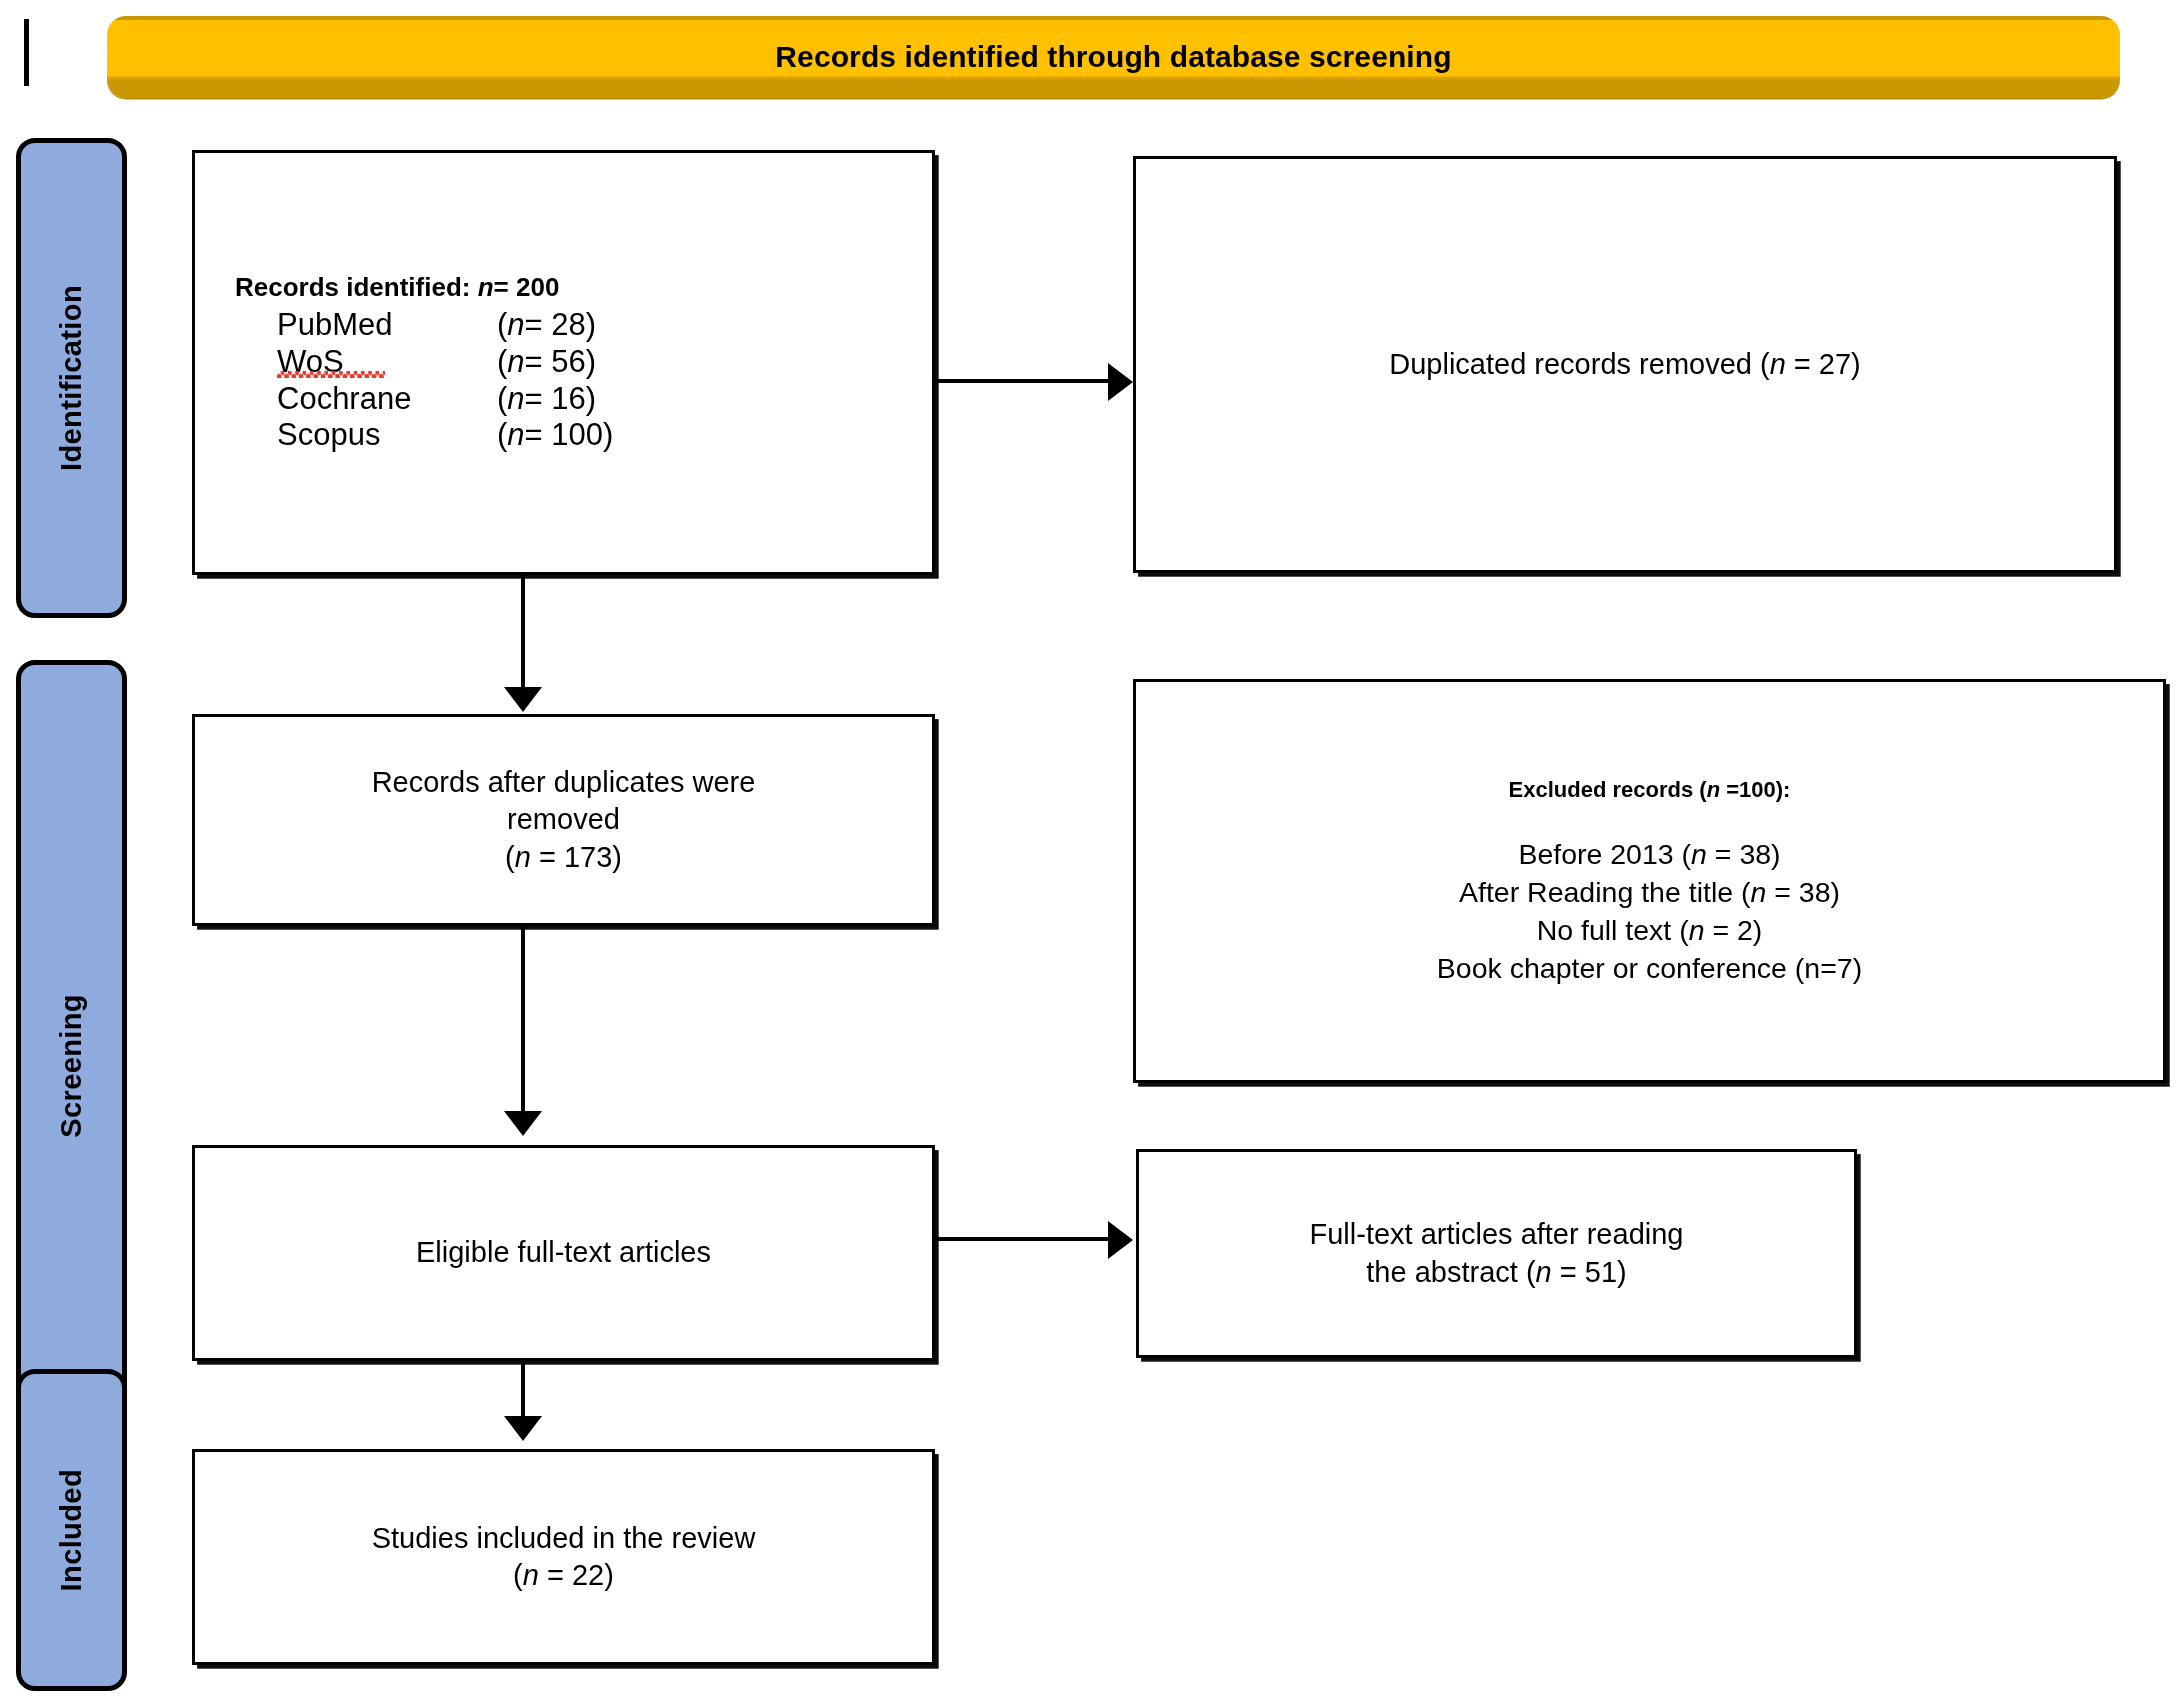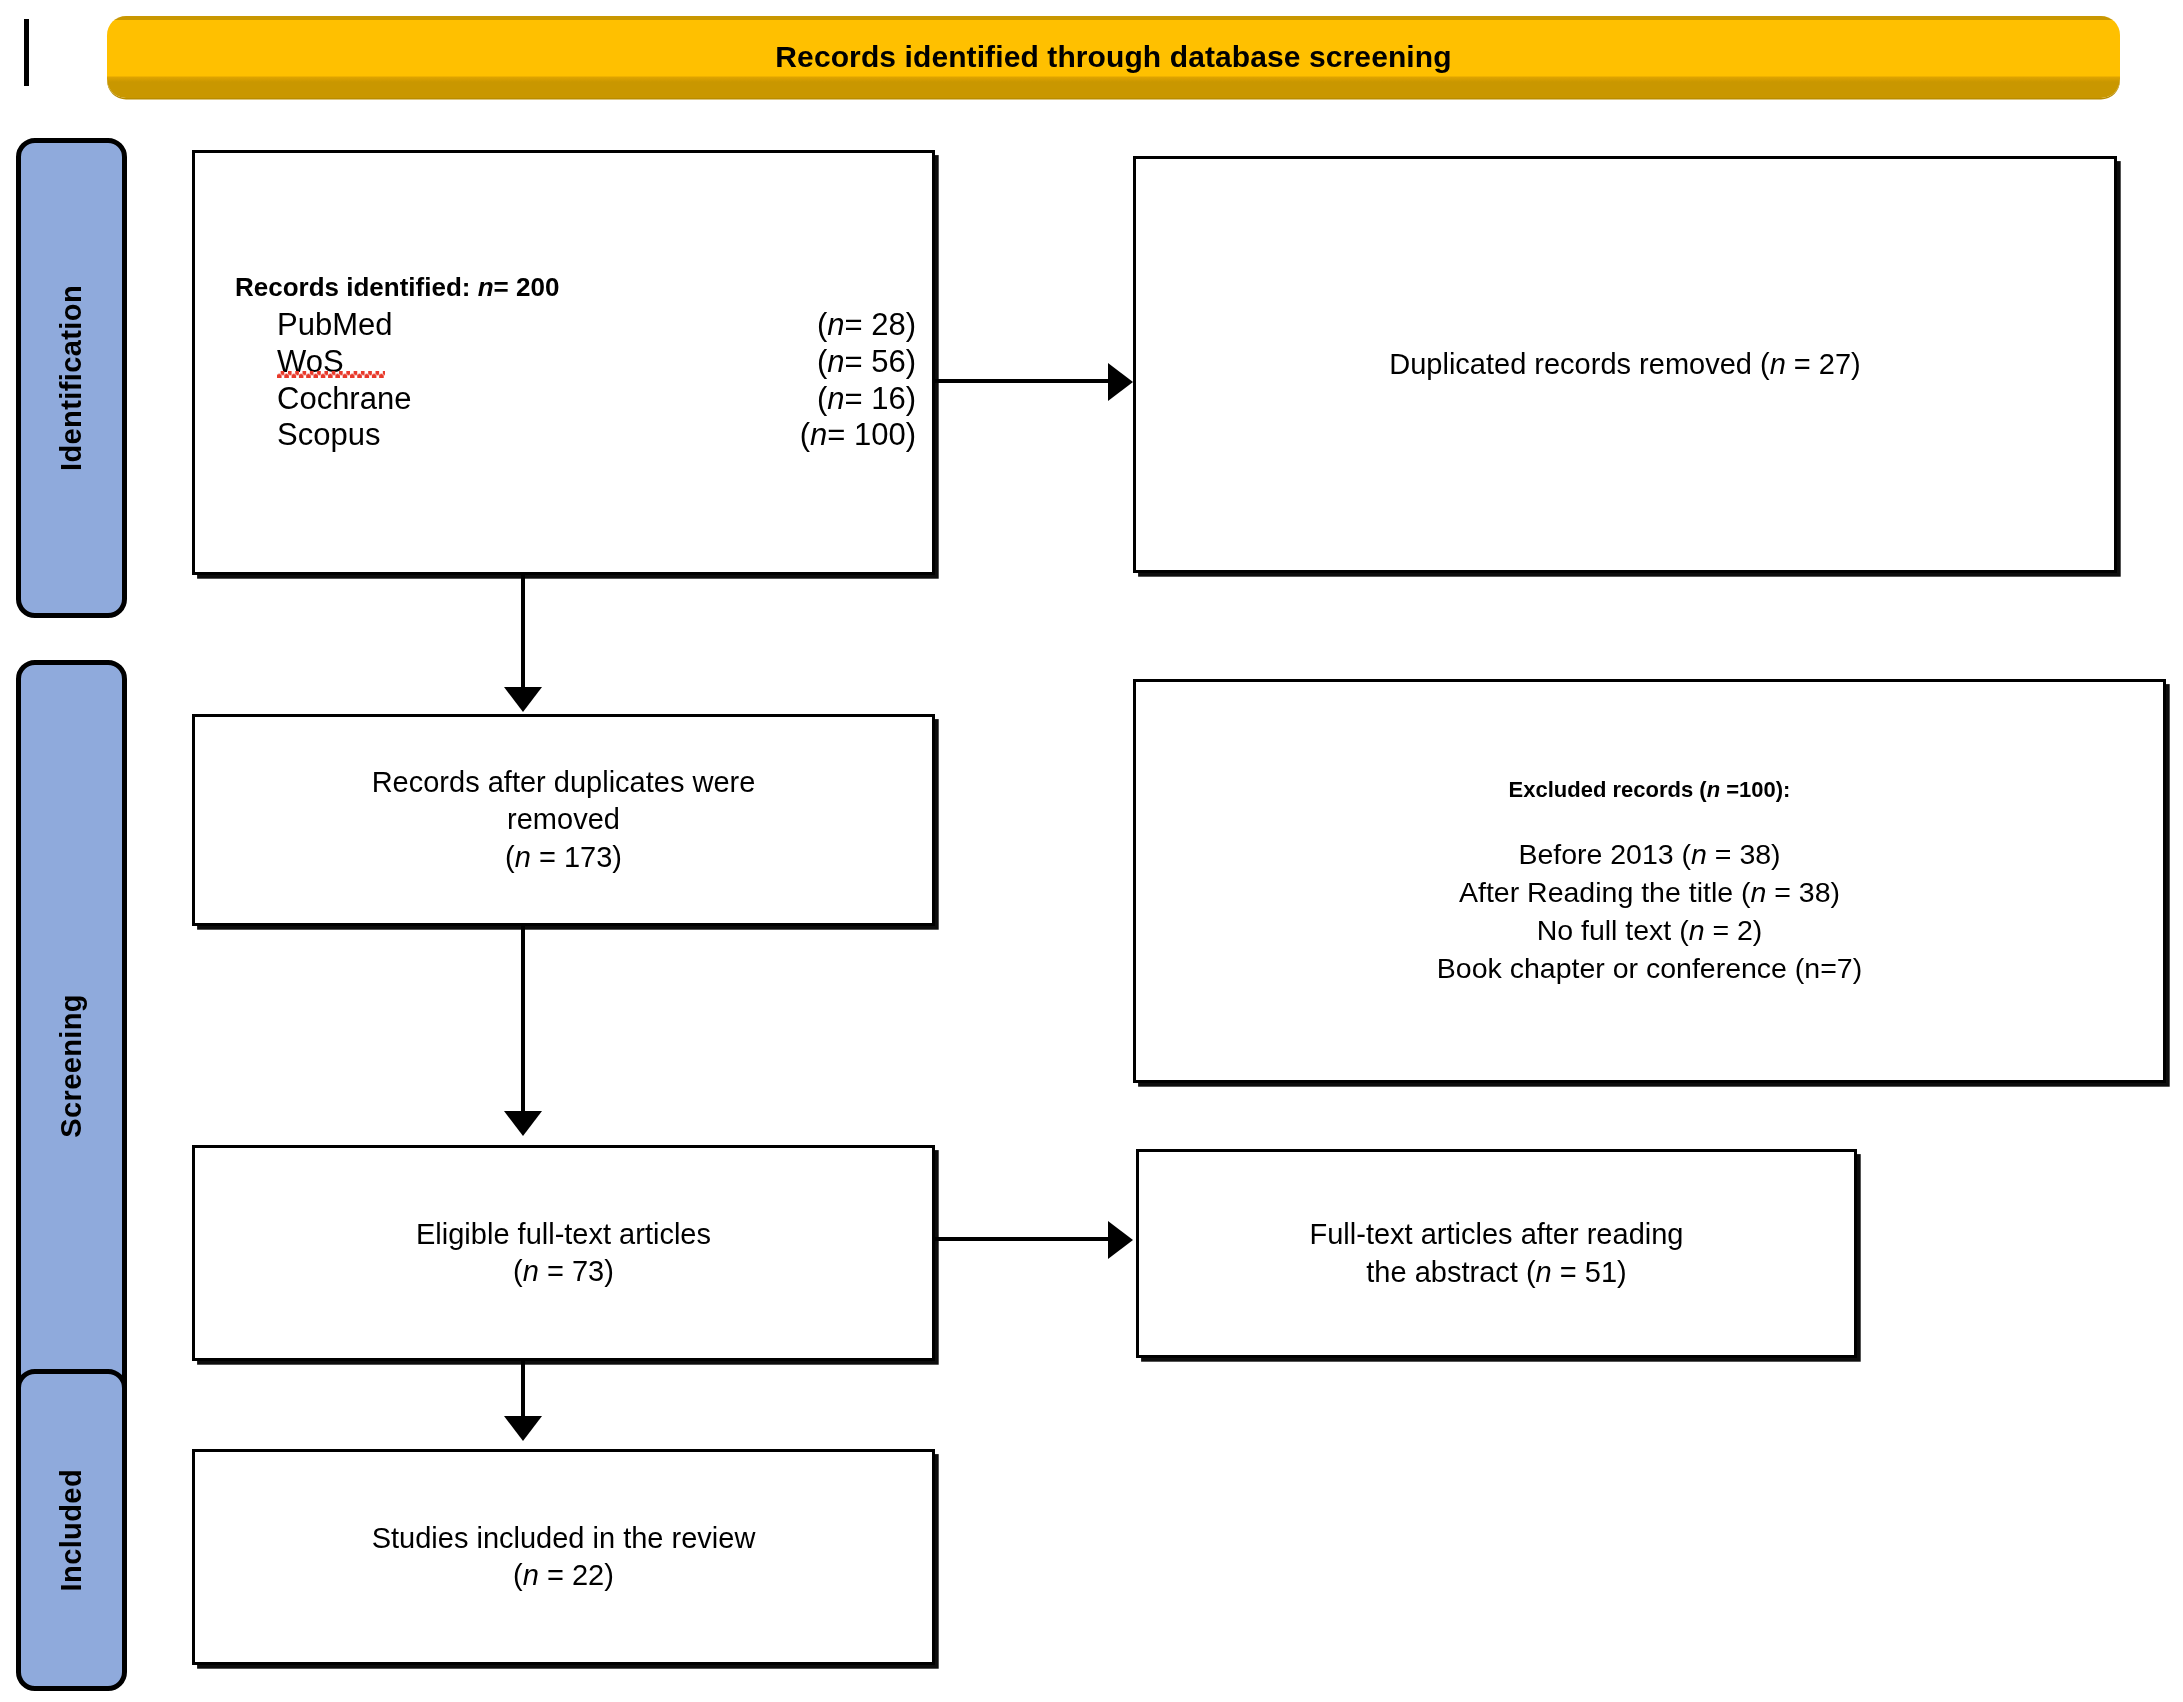--- a/index.html
+++ b/index.html
@@ -58,21 +58,21 @@
     text-align:center;font-size:29px;line-height:1.28;
   }
 
   
   #box-records-identified{left:192px;top:150px;width:743px;height:425px;}
   #box-records-identified .inner{text-align:left;padding-left:40px;}
   .b1-title{font-size:26px;font-weight:bold;margin-bottom:2.9px;}
   .b1-rows{margin-left:42px;}
   .b1-row{display:flex;font-size:31px;line-height:1.18;}
   .b1-row .src{width:220px;flex:0 0 220px;position:relative;}
-  .b1-row .cnt{flex:1;text-align:right;}
+  .b1-row .cnt{flex:1;}
   .squiggle{
     position:absolute;left:0;bottom:2.9px;width:108px;height:6.6px;
     background:
       radial-gradient(circle at 2.2px 5.1px,#e8392a 2.2px,transparent 2.6px) 0 0/7.3px 6.6px repeat-x,
       radial-gradient(circle at 5.9px 1.5px,#e8392a 2.2px,transparent 2.6px) 0 0/7.3px 6.6px repeat-x;
   }
 
   
   #box-duplicates-removed{left:1133px;top:156px;width:984px;height:417px;}
 
@@ -197,21 +197,20 @@
         <div><span>After Reading the title (</span><i class="var">n</i><span> = 38)</span></div>
         <div><span>No full text (</span><i class="var">n</i><span> = 2)</span></div>
         <div>Book chapter or conference (n=7)</div>
       </div>
     </div>
   </div>
 
   <div class="fbox" id="box-eligible-fulltext">
     <div class="inner">
       <div>Eligible full-text articles</div>
-      <div><span>(</span><i class="var">n</i><span> = 73)</span></div>
     </div>
   </div>
 
   <div class="fbox" id="box-fulltext-after-abstract">
     <div class="inner">
       <div>Full-text articles after reading</div>
       <div><span>the abstract (</span><i class="var">n</i><span> = 51)</span></div>
     </div>
   </div>
 

